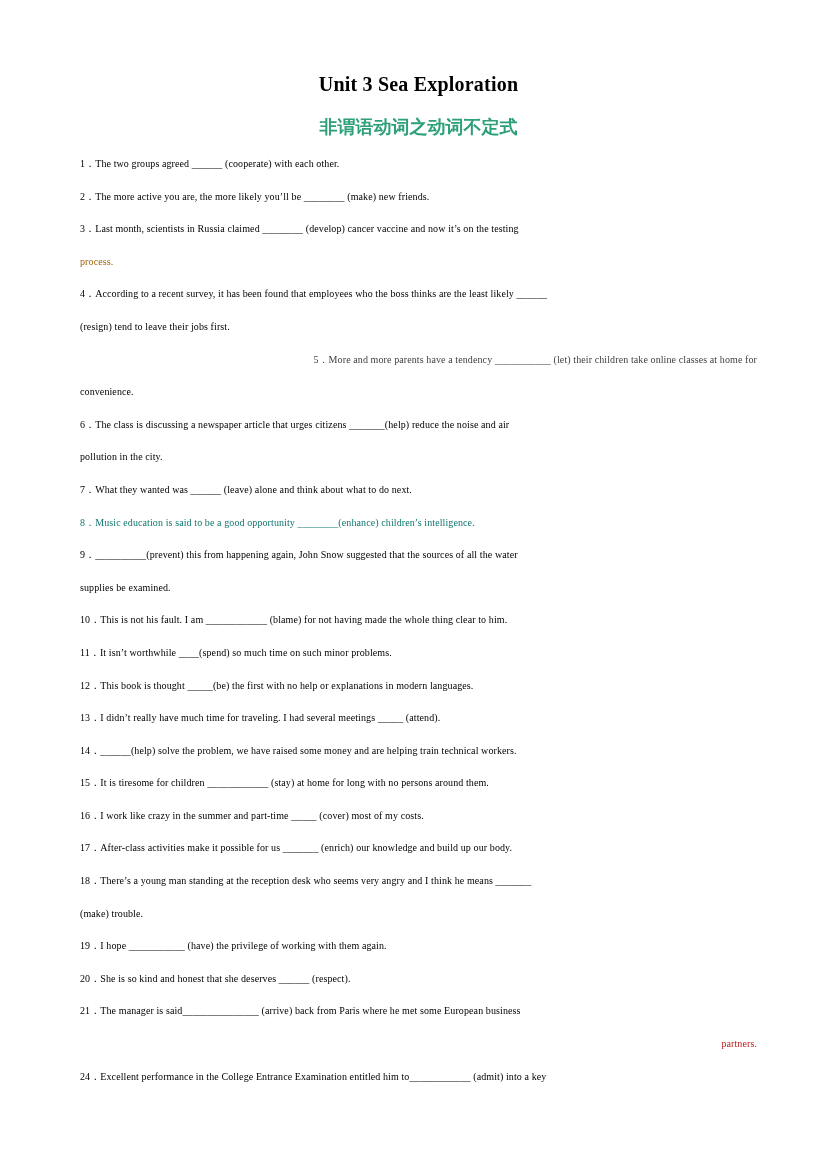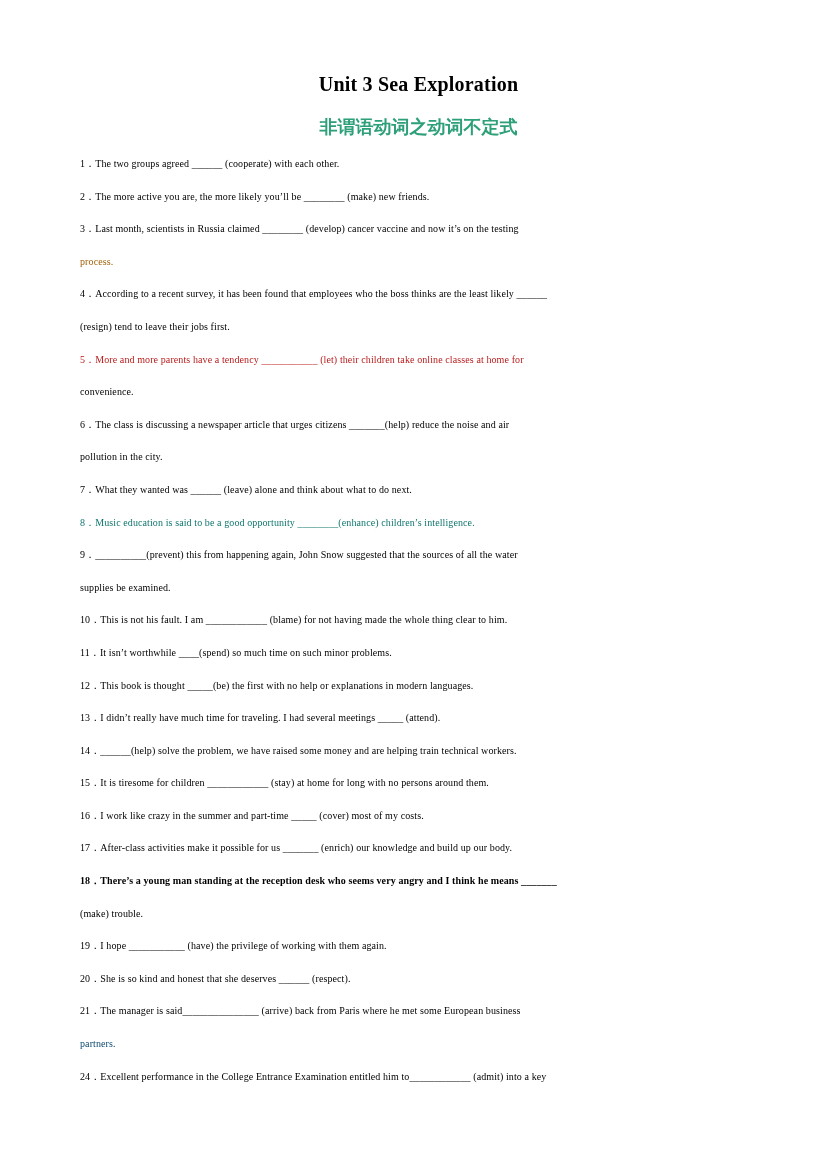--- a/index.html
+++ b/index.html
@@ -65,21 +65,21 @@
       </div>
       <div class="exercise-item">
         <div class="exercise-line" style="color: rgb(0, 0, 0);">3．Last month, scientists in Russia claimed ________ (develop) cancer vaccine and now it’s on the testing</div>
         <div class="exercise-line" style="color: #a16207;">process.</div>
       </div>
       <div class="exercise-item">
         <div class="exercise-line" style="color: rgb(0, 0, 0);">4．According to a recent survey, it has been found that employees who the boss thinks are the least likely ______</div>
         <div class="exercise-line" style="color: rgb(0, 0, 0);">(resign) tend to leave their jobs first.</div>
       </div>
       <div class="exercise-item">
-        <div class="exercise-line" style="color: #b91c1c;">5．More and more parents have a tendency ___________ (let) their children take online classes at home for</div>
+        <div class="exercise-line" style="color: #404040; text-align: right;">5．More and more parents have a tendency ___________ (let) their children take online classes at home for</div>
         <div class="exercise-line" style="color: rgb(0, 0, 0);">convenience.</div>
       </div>
       <div class="exercise-item">
         <div class="exercise-line" style="color: rgb(0, 0, 0);">6．The class is discussing a newspaper article that urges citizens _______(help) reduce the noise and air</div>
         <div class="exercise-line" style="color: rgb(0, 0, 0);">pollution in the city.</div>
       </div>
       <div class="exercise-item">
         <div class="exercise-line" style="color: rgb(0, 0, 0);">7．What they wanted was ______ (leave) alone and think about what to do next.</div>
       </div>
       <div class="exercise-item">
@@ -107,30 +107,30 @@
       <div class="exercise-item">
         <div class="exercise-line" style="color: rgb(0, 0, 0);">15．It is tiresome for children ____________ (stay) at home for long with no persons around them.</div>
       </div>
       <div class="exercise-item">
         <div class="exercise-line" style="color: rgb(0, 0, 0);">16．I work like crazy in the summer and part-time _____ (cover) most of my costs.</div>
       </div>
       <div class="exercise-item">
         <div class="exercise-line" style="color: rgb(0, 0, 0);">17．After-class activities make it possible for us _______ (enrich) our knowledge and build up our body.</div>
       </div>
       <div class="exercise-item">
-        <div class="exercise-line" style="color: rgb(0, 0, 0); font-weight: bold;">18．There’s a young man standing at the reception desk who seems very angry and I think he means _______</div>
+        <div class="exercise-line" style="color: rgb(0, 0, 0);">18．There’s a young man standing at the reception desk who seems very angry and I think he means _______</div>
         <div class="exercise-line" style="color: rgb(0, 0, 0);">(make) trouble.</div>
       </div>
       <div class="exercise-item">
         <div class="exercise-line" style="color: rgb(0, 0, 0);">19．I hope ___________ (have) the privilege of working with them again.</div>
       </div>
       <div class="exercise-item">
         <div class="exercise-line" style="color: rgb(0, 0, 0);">20．She is so kind and honest that she deserves ______ (respect).</div>
       </div>
       <div class="exercise-item">
         <div class="exercise-line" style="color: rgb(0, 0, 0);">21．The manager is said_______________ (arrive) back from Paris where he met some European business</div>
-        <div class="exercise-line" style="color: #0c4a6e;">partners.</div>
+        <div class="exercise-line" style="color: #b91c1c; text-align: right;">partners.</div>
       </div>
       <div class="exercise-item">
         <div class="exercise-line" style="color: rgb(0, 0, 0);">24．Excellent performance in the College Entrance Examination entitled him to____________ (admit) into a key</div>
       </div>
     </div>
 </div>
 
 </body></html>

